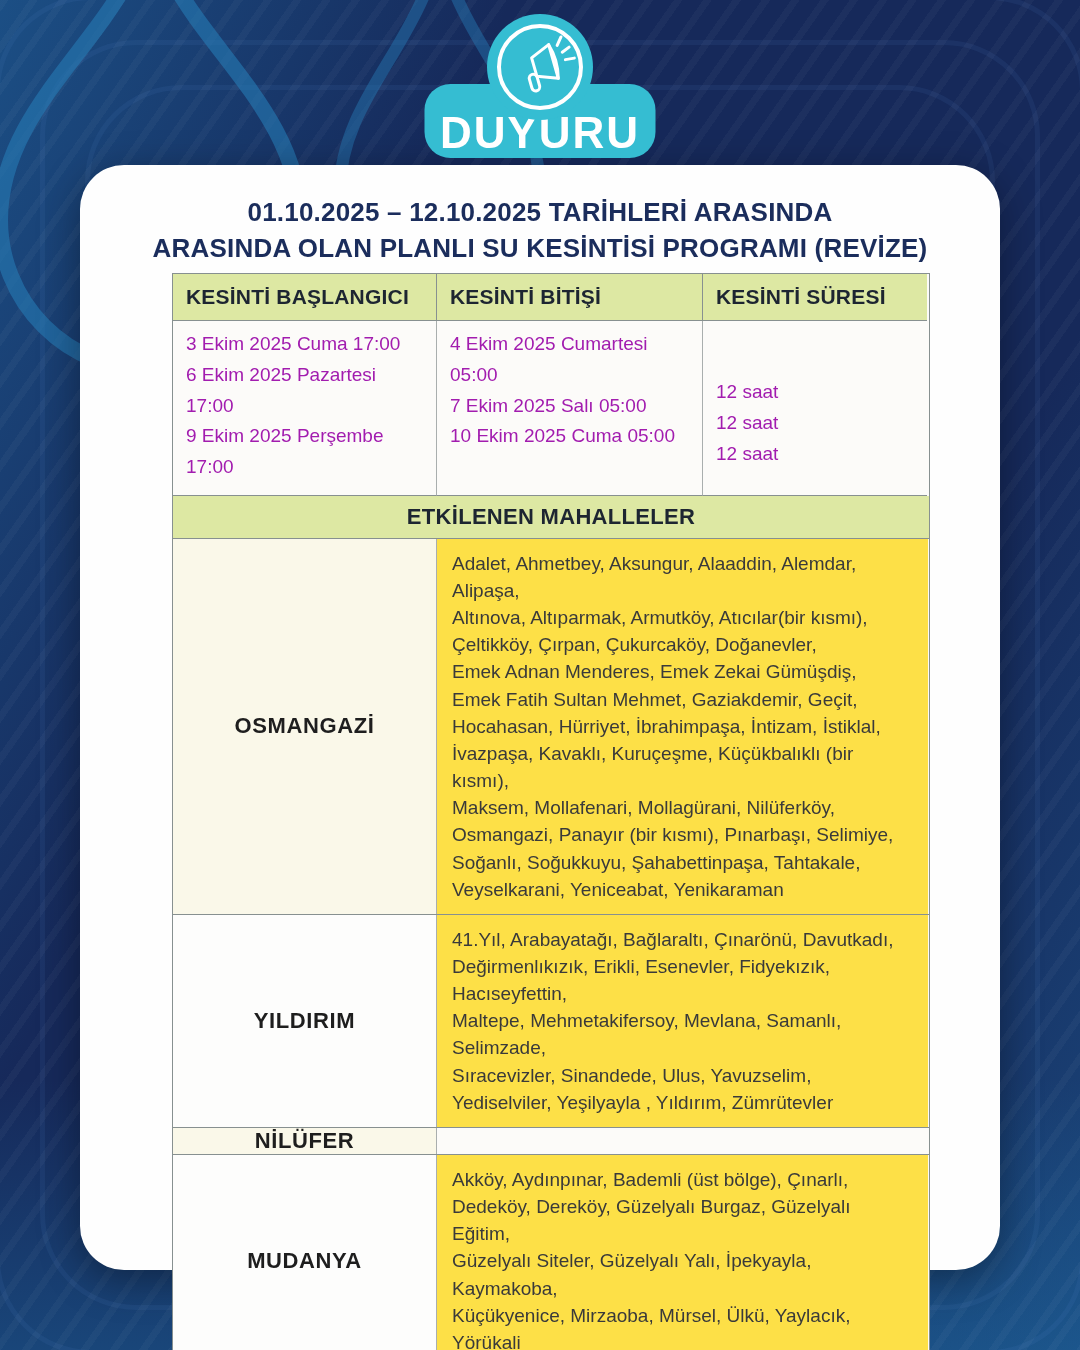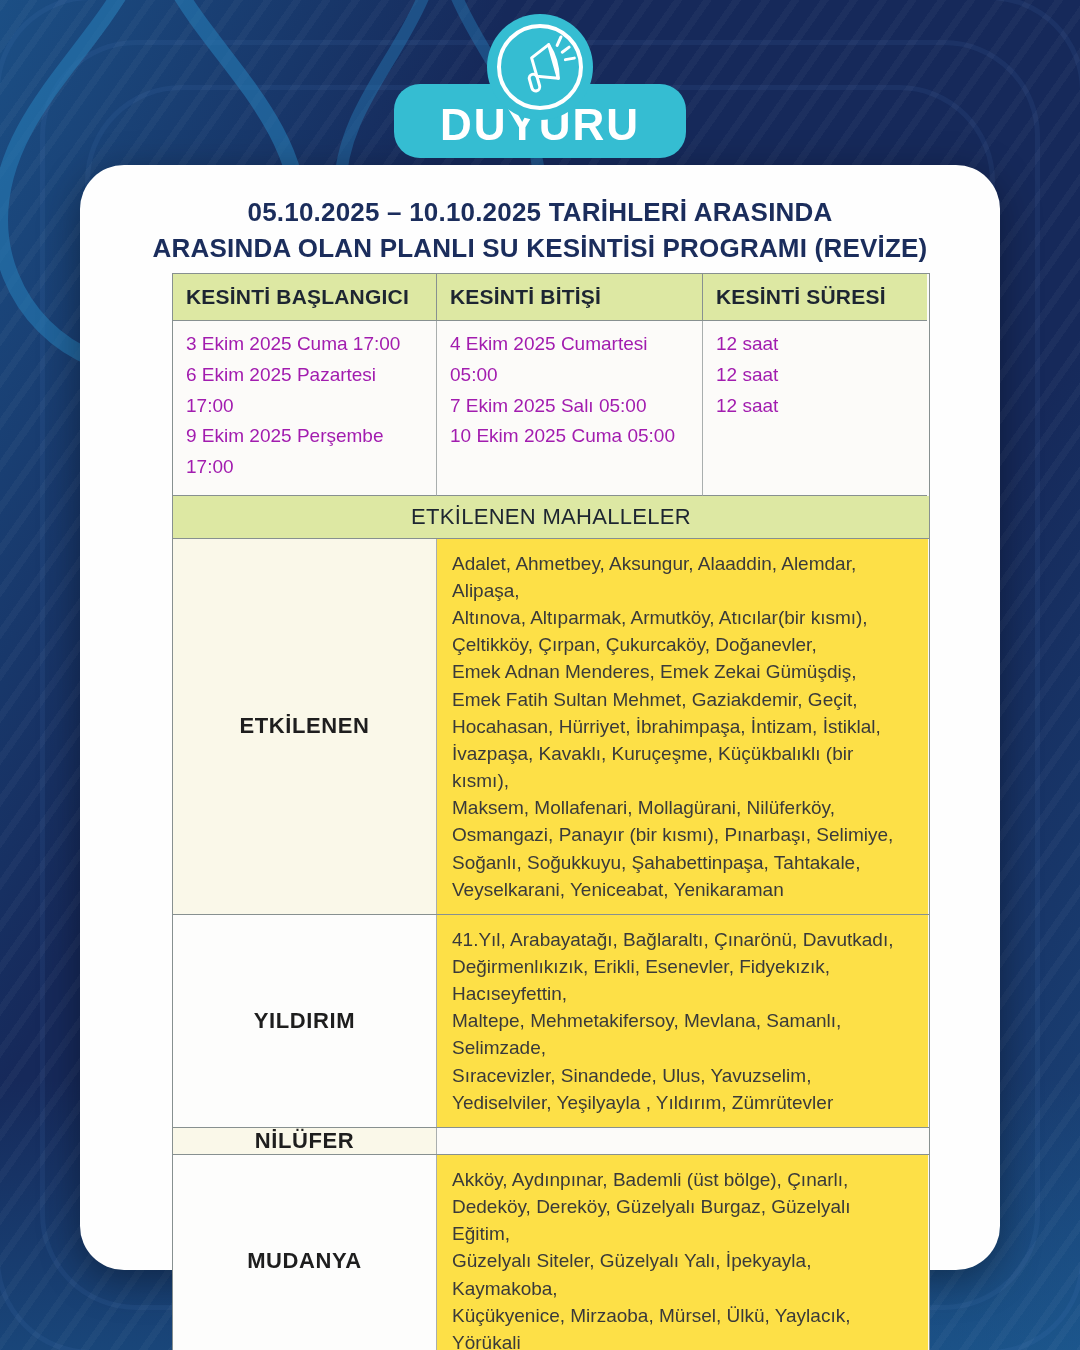--- a/index.html
+++ b/index.html
@@ -23,22 +23,22 @@
       rgba(255,255,255,0.030) 0 7px, rgba(0,0,0,0) 7px 24px);
   }
   .drops{position:absolute;left:-60px;top:-40px;z-index:1;opacity:.85;}
   .icon-bubble{
     position:absolute;left:50%;top:14px;transform:translateX(-50%);
     width:106px;height:106px;border-radius:50%;
     background:#35bdd2;z-index:6;display:flex;align-items:center;justify-content:center;
   }
   .badge{
     position:absolute;left:50%;top:84px;transform:translateX(-50%);
-    width:292px;height:74px;border-radius:26px;background:#35bdd2;z-index:5;
-    display:flex;align-items:flex-start;justify-content:center;
+    width:231px;height:74px;border-radius:26px;background:#35bdd2;z-index:5;
+    display:flex;align-items:flex-end;justify-content:center;
   }
   .badge-label{
     color:#ffffff;font-weight:bold;font-size:44px;letter-spacing:2px;
     padding-top:16px;
   }
   .card{
     position:absolute;left:80px;top:165px;width:920px;height:1105px;
     background:#fefefe;border-radius:44px;z-index:3;
     box-shadow:0 10px 40px rgba(0,0,0,0.35);
   }
@@ -54,24 +54,24 @@
   .hcell{
     background:#dde8a3;border-bottom:1px solid #879090;border-right:1px solid #879090;
     font-weight:bold;font-size:21px;color:#1d2531;padding:11px 13px;letter-spacing:.2px;
   }
   .hcell:last-child{border-right:none;}
   .bcell{
     border-right:1px solid #a9aeae;border-bottom:1px solid #879090;
     font-size:19px;color:#a21caf;padding:8px 13px 12px 13px;line-height:1.62;
     white-space:pre-line;
   }
-  .bcell:last-child{border-right:none;}
+  .bcell:last-child{border-right:none;margin-top:48px;}
   .mah-head{
     background:#dde8a3;border-bottom:1px solid #879090;text-align:center;
-    font-weight:normal;font-size:22px;color:#1d2531;padding:8px 0;letter-spacing:.3px;
+    font-weight:bold;font-size:22px;color:#1d2531;padding:8px 0;letter-spacing:.3px;
   }
   .d-row{display:grid;grid-template-columns:264px 491px;border-bottom:1px solid #879090;}
   .d-row:last-child{border-bottom:none;}
   .d-name{
     border-right:1px solid #a9aeae;display:flex;align-items:center;justify-content:center;
     font-weight:bold;font-size:22px;color:#1e1e1e;letter-spacing:.6px;background:#fdfdfc;
   }
   .d-row.alt .d-name{background:#faf8e9;}
   .d-list{
     font-size:19px;color:#3a3a3a;line-height:1.43;padding:11px 15px;
@@ -93,21 +93,21 @@
 
 <div class="stripes"></div>
 
 <svg class="drops" width="680" height="560" viewBox="0 0 680 560" fill="none">
   <path d="M210 -60 C210 60 60 130 60 260 a150 150 0 0 0 300 0 C360 130 210 60 210 -60 Z" stroke="rgba(38,120,178,0.75)" stroke-width="16"></path>
   <path d="M500 -40 C500 70 400 130 400 230 a100 100 0 0 0 200 0 C600 130 500 70 500 -40 Z" stroke="rgba(38,120,178,0.55)" stroke-width="12"></path>
 </svg>
 
 <div class="card">
   <div class="title">
-    <div>05.10.2025 – 10.10.2025 TARİHLERİ ARASINDA</div>
+    <div>01.10.2025 – 12.10.2025 TARİHLERİ ARASINDA</div>
     <div>ARASINDA OLAN PLANLI SU KESİNTİSİ PROGRAMI (REVİZE)</div>
   </div>
 
   <div class="wtable">
     <div class="sched-head">
       <div class="hcell">KESİNTİ BAŞLANGICI</div>
       <div class="hcell">KESİNTİ BİTİŞİ</div>
       <div class="hcell">KESİNTİ SÜRESİ</div>
     </div>
     <div class="sched-body">
@@ -118,21 +118,21 @@
 7 Ekim 2025 Salı 05:00
 10 Ekim 2025 Cuma 05:00</div>
       <div class="bcell">12 saat
 12 saat
 12 saat</div>
     </div>
 
     <div class="mah-head">ETKİLENEN MAHALLELER</div>
 
     <div class="d-row alt">
-      <div class="d-name">ETKİLENEN</div>
+      <div class="d-name">OSMANGAZİ</div>
       <div class="d-list">Adalet, Ahmetbey, Aksungur, Alaaddin, Alemdar, Alipaşa,
 Altınova, Altıparmak, Armutköy, Atıcılar(bir kısmı),
 Çeltikköy, Çırpan, Çukurcaköy, Doğanevler,
 Emek Adnan Menderes, Emek Zekai Gümüşdiş,
 Emek Fatih Sultan Mehmet, Gaziakdemir, Geçit,
 Hocahasan, Hürriyet, İbrahimpaşa, İntizam, İstiklal,
 İvazpaşa, Kavaklı, Kuruçeşme, Küçükbalıklı (bir kısmı),
 Maksem, Mollafenari, Mollagürani, Nilüferköy,
 Osmangazi, Panayır (bir kısmı), Pınarbaşı, Selimiye,
 Soğanlı, Soğukkuyu, Şahabettinpaşa, Tahtakale,

